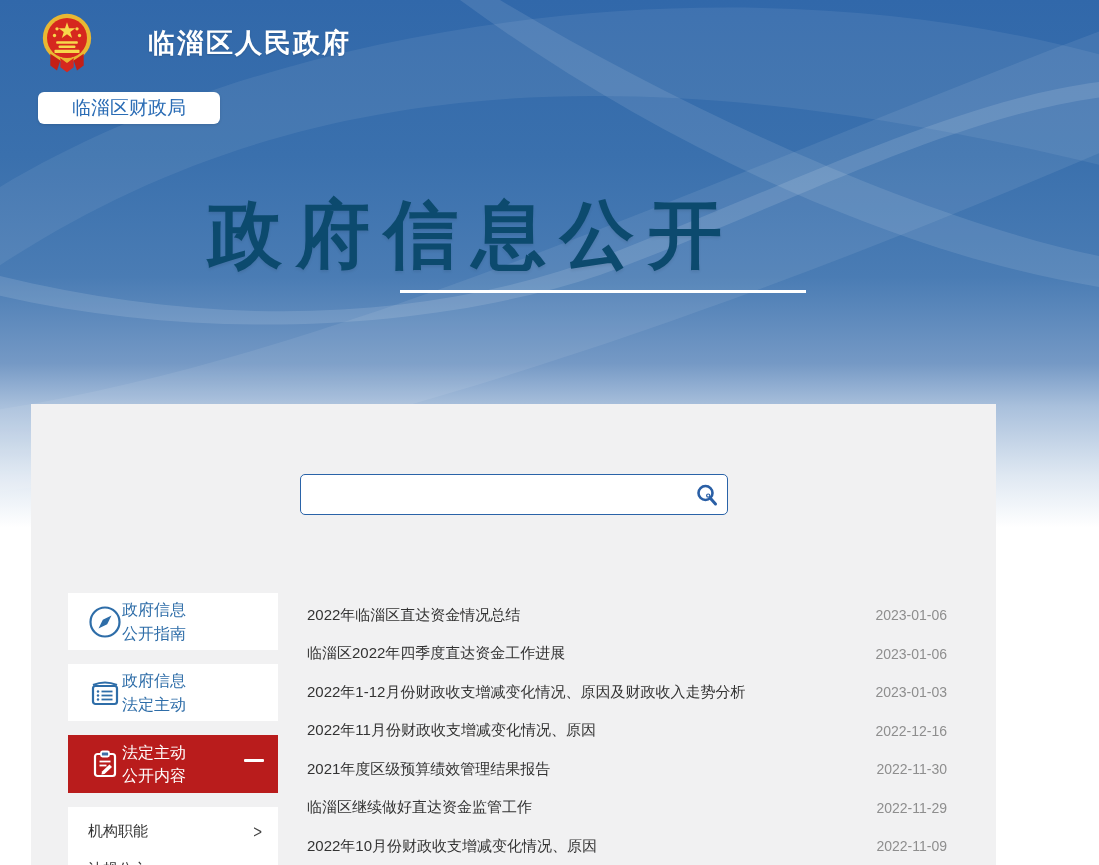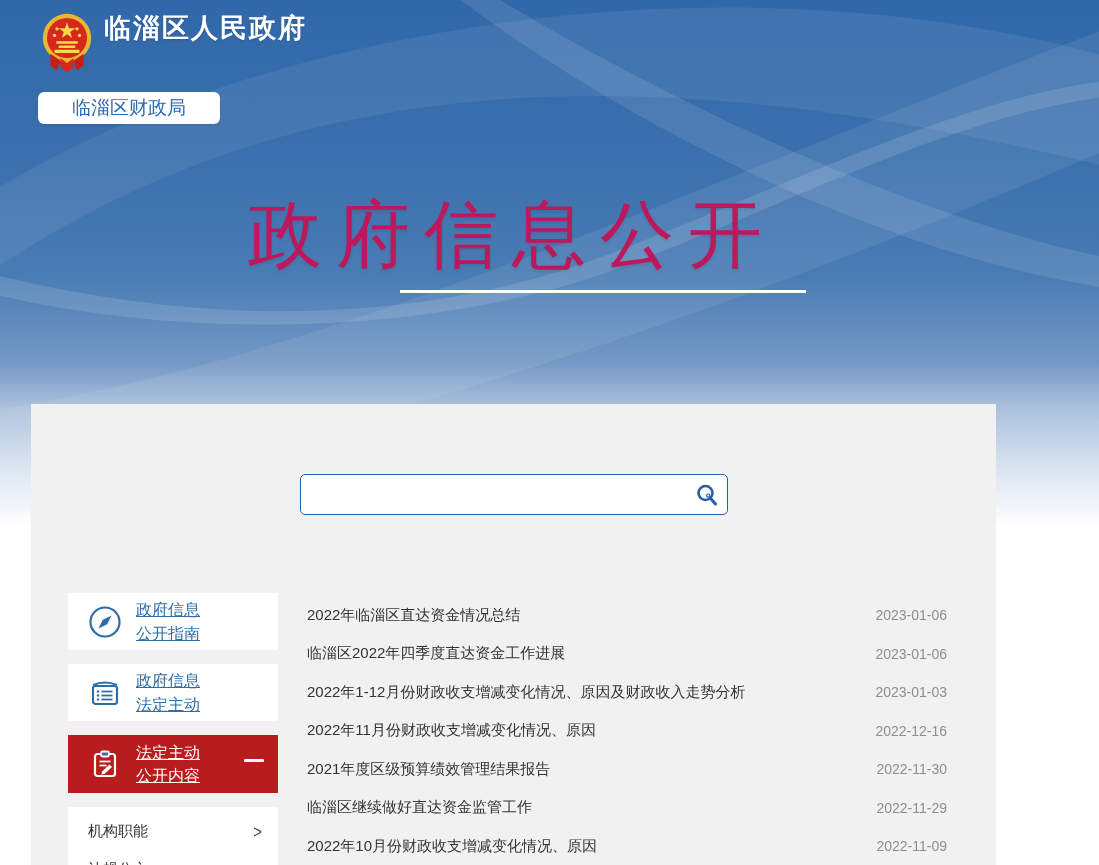--- a/index.html
+++ b/index.html
@@ -5,38 +5,37 @@
   * { margin:0; padding:0; box-sizing:border-box; }
   html,body { width:1099px; height:865px; overflow:hidden; }
   body {
     font-family:"Liberation Sans", sans-serif;
     position:relative;
     background:linear-gradient(180deg,#3168aa 0%, #3a70ad 18%, #4a7cb4 32%, #7599c5 42%, #a9c0dc 47%, #dfe8f2 55%, #ffffff 61%, #ffffff 100%);
   }
   
   .swoosh-layer { position:absolute; left:0; top:0; width:1099px; height:520px; pointer-events:none; }
 
-  .brand-row { position:absolute; left:42px; top:10px; display:flex; align-items:flex-start; }
+  .brand-row { position:absolute; left:42px; top:10px; display:flex; align-items:center;gap:44px; }
   .emblem { width:50px; height:66px; }
   .site-name { margin-left:12px; color:#ffffff; font-size:27px; font-weight:bold; letter-spacing:2px; text-shadow:0 1px 2px rgba(0,0,0,0.15); }
 
   .dept-badge {
     position:absolute; left:38px; top:92px; width:182px; height:32px;
     background:#ffffff; border-radius:6px; border:none;
     display:flex; align-items:center; justify-content:center;
     font-size:19px; color:#2a6cb5; cursor:pointer;
     font-family:"Liberation Sans", sans-serif;
     box-shadow:0 1px 3px rgba(0,0,0,0.12);
   }
 
   .hero-title {
     position:absolute; left:208px; top:186px;
-    font-size:74px; font-weight:normal; color:#be185d; letter-spacing:14px;
+    font-size:74px; font-weight:bold; color:#0c4a6e; letter-spacing:14px;
     text-shadow:0 2px 3px rgba(0,0,0,0.08);
-    margin-left:40px;
   }
   .hero-underline { position:absolute; left:400px; top:290px; width:406px; height:3px; background:#ffffff; }
 
   .panel { position:absolute; left:31px; top:404px; width:965px; height:461px; background:#f1f1f2; }
 
   .search-box {
     position:absolute; left:269px; top:70px; width:428px; height:41px;
     background:#ffffff; border:1px solid #2a63a8; border-radius:5px;
     display:flex; align-items:center;
   }
@@ -46,21 +45,21 @@
     font-family:"Liberation Sans", sans-serif;
   }
   .search-btn { width:40px; height:100%; border:none; background:transparent; display:flex; align-items:center; justify-content:center; cursor:pointer; }
 
   .sidebar { position:absolute; left:37px; top:189px; width:210px; }
   .side-card {
     width:210px; height:57px; background:#ffffff; margin-bottom:14px;
     display:flex; align-items:center; cursor:pointer;
   }
   .side-card .icon-wrap { width:34px; height:34px; margin-left:20px; flex:0 0 auto; }
-  .side-card .labels { margin-left:14px; font-size:16px; line-height:1.45; color:#2e6da8;text-decoration:underline; }
+  .side-card .labels { font-size:16px; line-height:1.45; color:#2e6da8; }
   .side-card.active { background:#b91c1c; height:58px; position:relative; }
   .side-card.active .labels { color:#ffffff; }
   .collapse-dash { position:absolute; right:14px; top:24px; width:20px; height:3px; background:#ffffff; border-radius:1px; }
 
   .submenu { background:#ffffff; width:210px; }
   .submenu-item {
     height:38px; display:flex; align-items:center; justify-content:space-between;
     padding:10px 16px 0 20px; cursor:pointer; font-size:15px; color:#333333;
   }
   .submenu-item .chev { font-size:15px; color:#444; font-family:"Liberation Sans", sans-serif; transform:scaleY(1.2); }

